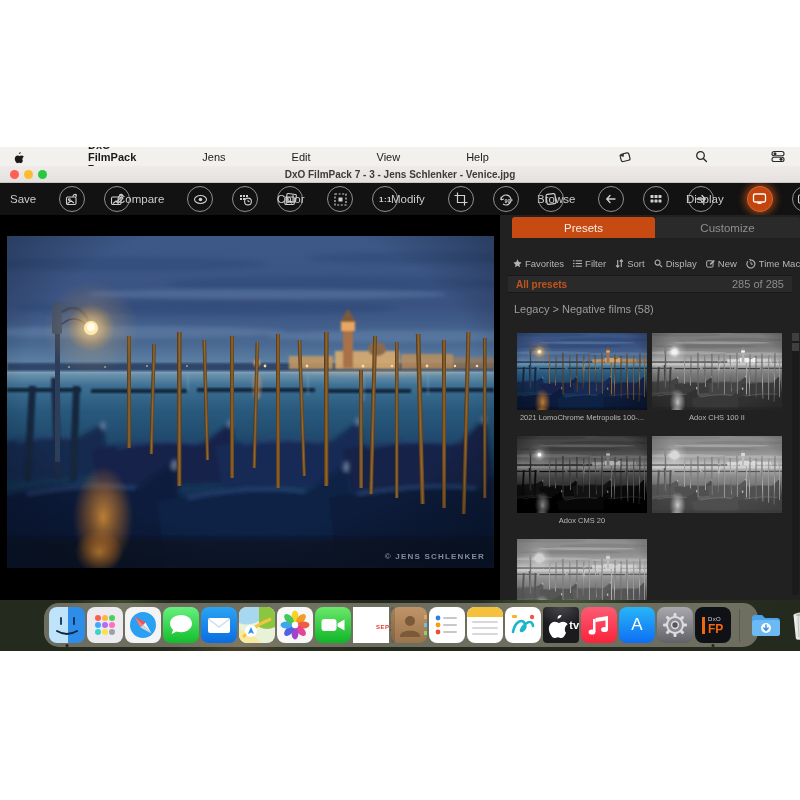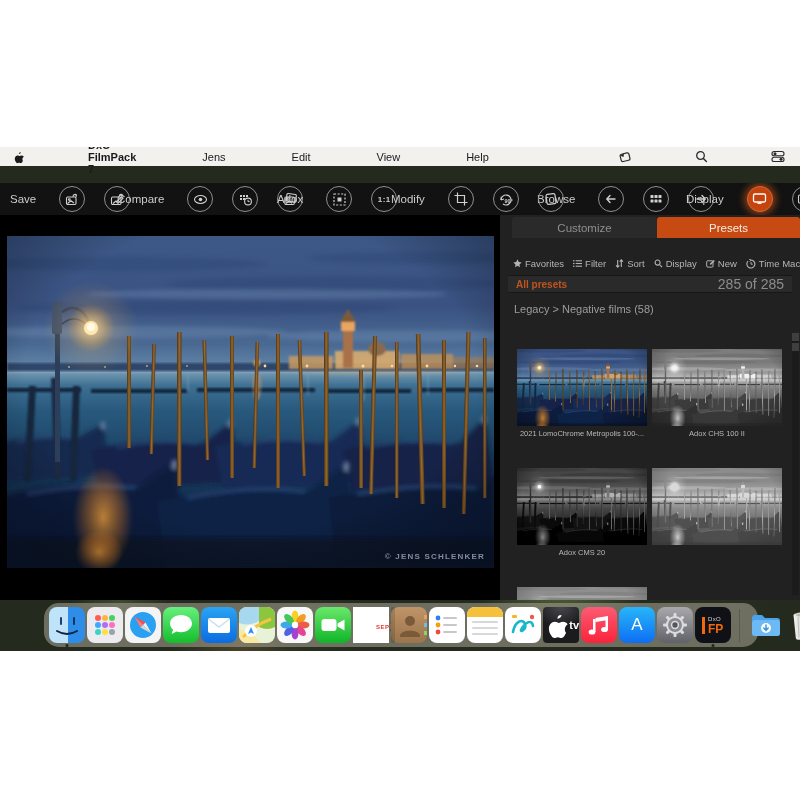--- a/index.html
+++ b/index.html
@@ -63,26 +63,26 @@
   .tab.customize { width:145px; background:#2a2a2a; color:#8f8f8f; }
 
   .actions { position:absolute; top:41px; left:13px; right:6px; height:15px; display:flex;
     align-items:center; gap:9px; font-size:9.5px; color:#b5b5b5; white-space:nowrap; }
   .act { display:flex; align-items:center; gap:3px; }
 
   .allpresets { position:absolute; top:60px; left:8px; right:8px; height:18px; background:#2a2a2a;
     border-top:1px solid #171717; border-bottom:1px solid #171717;
     display:flex; align-items:center; padding:0 8px; }
   .allpresets .flabel { color:#c0541f; font-size:10px; font-weight:700; }
-  .allpresets .count { margin-left:auto; color:#8c8c8c; font-size:14px; }
+  .allpresets .count { margin-left:auto; color:#8c8c8c; font-size:11px; }
 
   .section-title { position:absolute; top:88px; left:14px; font-size:11px; color:#9c9c9c; }
 
   .grid { position:absolute; top:118px; left:17px; width:270px; display:flex; flex-wrap:wrap; }
-  .gitem { width:130px; margin-right:5px; margin-bottom:14px;margin-top:16px; }
+  .gitem { width:130px; margin-right:5px; margin-bottom:14px; }
   .gitem:nth-child(2n){ margin-right:0; }
   .thumb { width:130px; height:77px; overflow:hidden; background:#000; }
   .thumb svg { display:block; width:130px; height:77px; }
   .tname { width:130px; margin-top:3px; font-size:7.5px; color:#b8b8b8; text-align:center;
     white-space:nowrap; overflow:hidden; text-overflow:ellipsis; height:9px; }
   .f-chs  { filter:grayscale(1) brightness(1.5) contrast(0.9); }
   .f-cms  { filter:grayscale(1) brightness(0.98) contrast(1.25); }
   .f-impl { filter:hue-rotate(-18deg) saturate(1.75) brightness(1.12); }
   .f-lt1  { filter:grayscale(1) brightness(1.75) contrast(0.7); }
   .f-lt2  { filter:grayscale(1) brightness(1.8) contrast(0.65); }
@@ -326,20 +326,28 @@
     </span>
     <span class="sicon">
       <svg width="13" height="13" viewBox="0 0 13 13">
           <circle cx="6.5" cy="6.5" r="5.2" fill="none" stroke="#2a2a2a" stroke-width="1.2"></circle>
           <line x1="6.5" y1="6.7" x2="6.5" y2="3.4" stroke="#2a2a2a" stroke-width="1.1"></line>
           <line x1="6.5" y1="6.7" x2="9" y2="7.6" stroke="#2a2a2a" stroke-width="1.1"></line>
         </svg>
     </span>
   </div>
 
+  <div class="titlebar">
+    <div class="lights">
+      <span class="light red"></span>
+      <span class="light yellow"></span>
+      <span class="light green"></span>
+    </div>
+    <span>DxO FilmPack 7 - 3 - Jens Schlenker - Venice.jpg</span>
+  </div>
 
   <div class="toolbar">
     <div class="tg" style="left:10px">
       <span class="tlabel">Save</span>
       <span class="cbtn">
         <svg width="15" height="15" viewBox="0 0 15 15" stroke="#d0d0d0" fill="none" stroke-width="1.1">
             <rect x="1.5" y="5" width="9.5" height="7.5" rx="1.2"></rect>
             <circle cx="4.3" cy="7.6" r="0.9"></circle>
             <path d="M2.5,11.5 L6,8.8 L9,11"></path>
             <path d="M8,4.5 C8,2 11,2 11.5,3.2 M11.5,3.2 l-1.6,-0.4 M11.5,3.2 l-0.5,1.5" stroke-linecap="round"></path>
@@ -378,21 +386,21 @@
       <span class="cbtn">
         <svg width="15" height="15" viewBox="0 0 15 15" fill="none" stroke="#d0d0d0" stroke-width="1.1">
             <rect x="3.5" y="2" width="9.5" height="7.5" rx="1.2" transform="rotate(8 8 6)"></rect>
             <rect x="1.8" y="5" width="9.5" height="7.5" rx="1.2"></rect>
             <path d="M3,11.5 L6,9 L9,11.3"></path>
             <circle cx="4.5" cy="7.3" r="0.8"></circle>
           </svg>
       </span>
     </div>
     <div class="tg" style="left:277px">
-      <span class="tlabel">Adox</span>
+      <span class="tlabel">Color</span>
       <span class="cbtn">
         <svg width="13" height="13" viewBox="0 0 13 13">
             <rect x="1" y="1" width="11" height="11" fill="none" stroke="#d0d0d0" stroke-width="1.2" stroke-dasharray="2,1.6"></rect>
             <rect x="4.5" y="4.5" width="4" height="4" fill="#d0d0d0"></rect>
           </svg>
       </span>
       <span class="cbtn b11">1:1</span>
     </div>
     <div class="tg" style="left:537px">
       <span class="tlabel">Browse</span>
@@ -467,22 +475,22 @@
       <div class="photo">
         <svg viewBox="0 0 487 332">
             <use href="#venice-scene"></use>
           </svg>
         <span class="watermark">© JENS SCHLENKER</span>
       </div>
     </div>
 
     <div class="panel">
       <div class="tabs">
+        <div class="tab presets">Presets</div>
         <div class="tab customize">Customize</div>
-        <div class="tab presets">Presets</div>
       </div>
 
       <div class="actions">
         <span class="act">
           <svg width="9" height="9" viewBox="0 0 10 10">
               <polygon points="5,0.4 6.4,3.4 9.6,3.8 7.2,6 7.8,9.2 5,7.6 2.2,9.2 2.8,6 0.4,3.8 3.6,3.4" fill="#b5b5b5"></polygon>
             </svg>
           <span>Favorites</span>
         </span>
         <span class="act">

